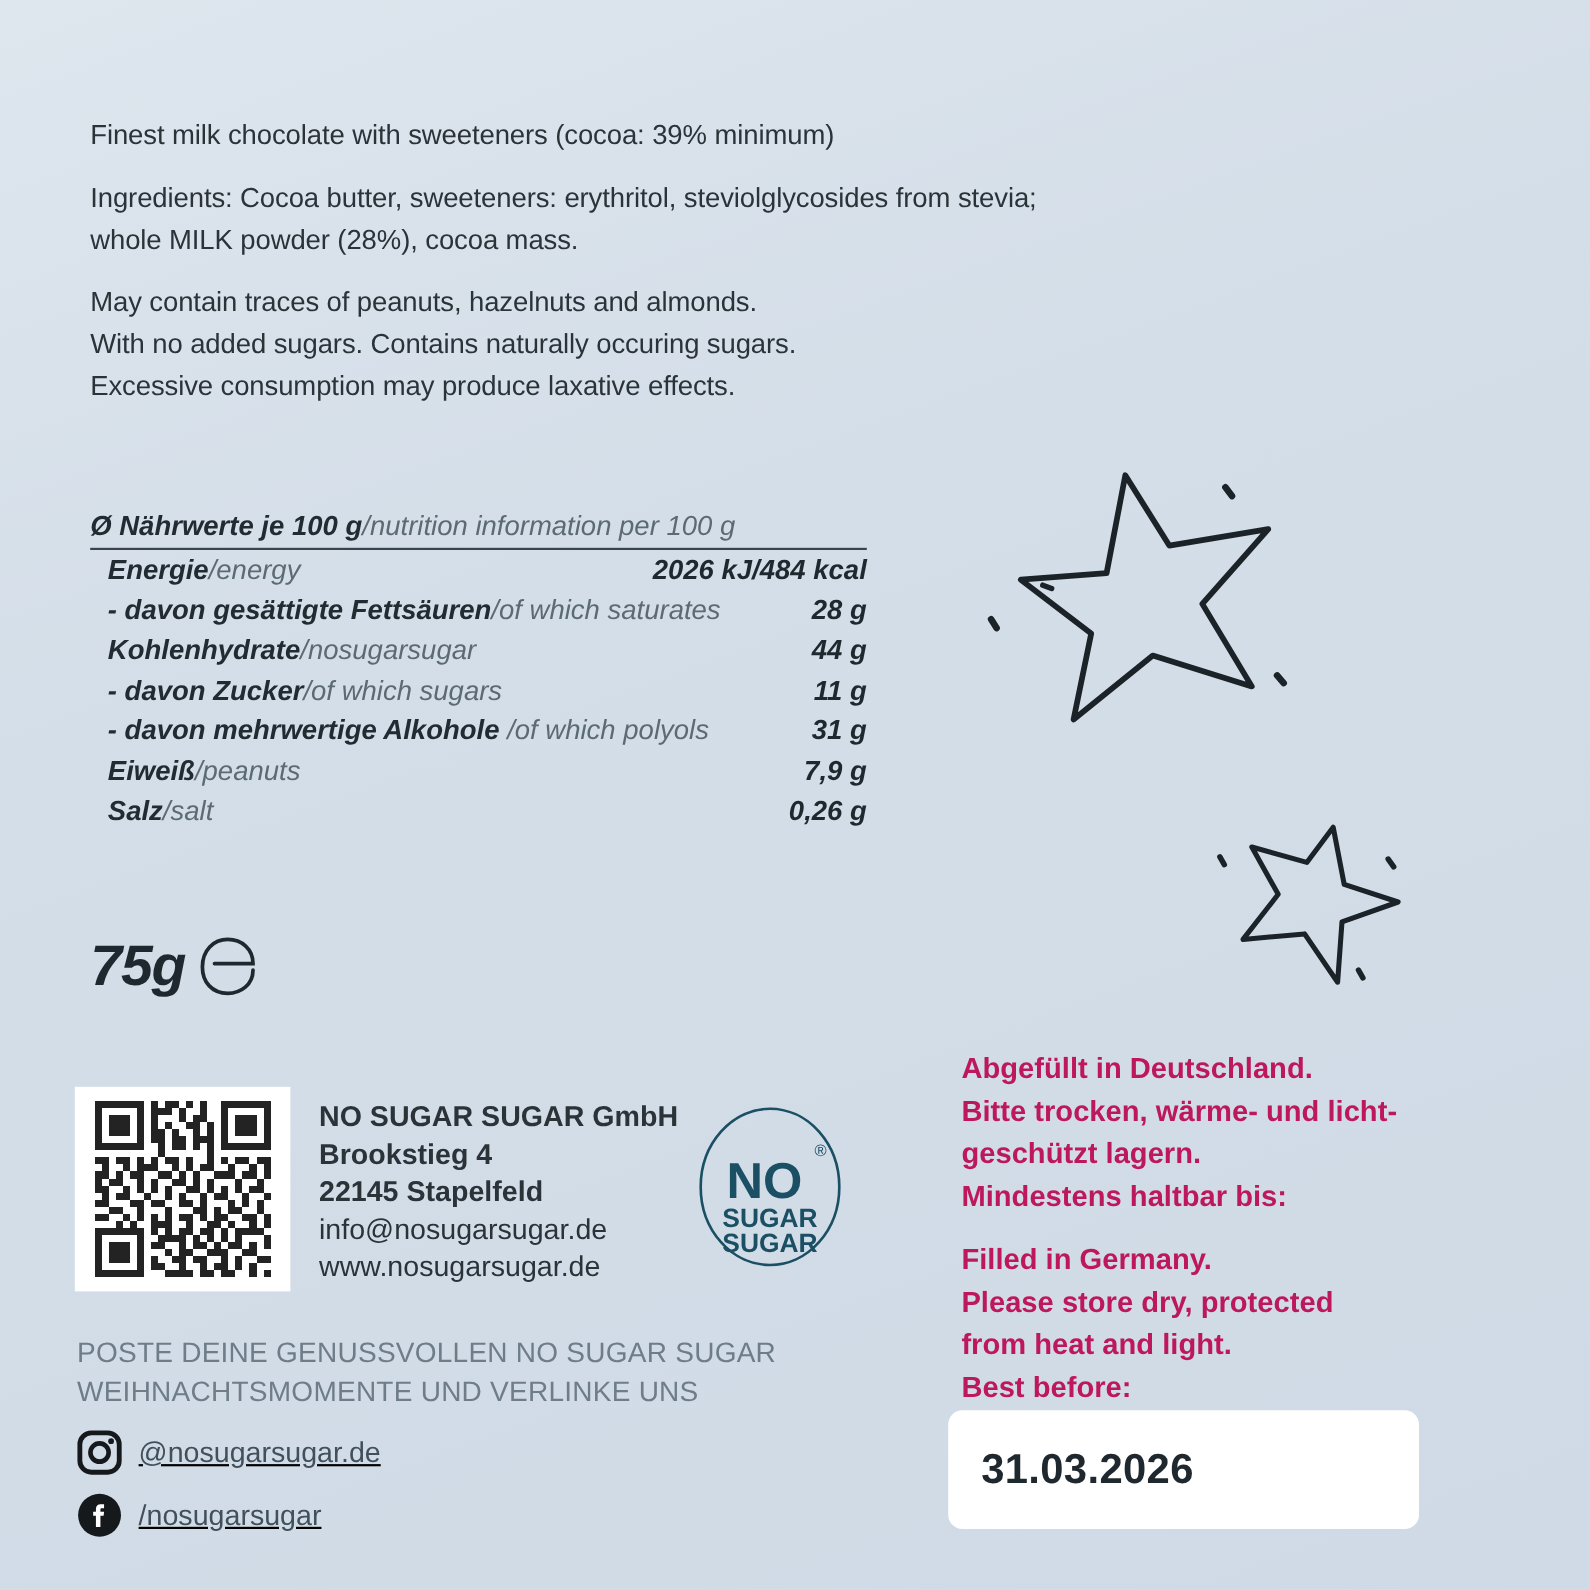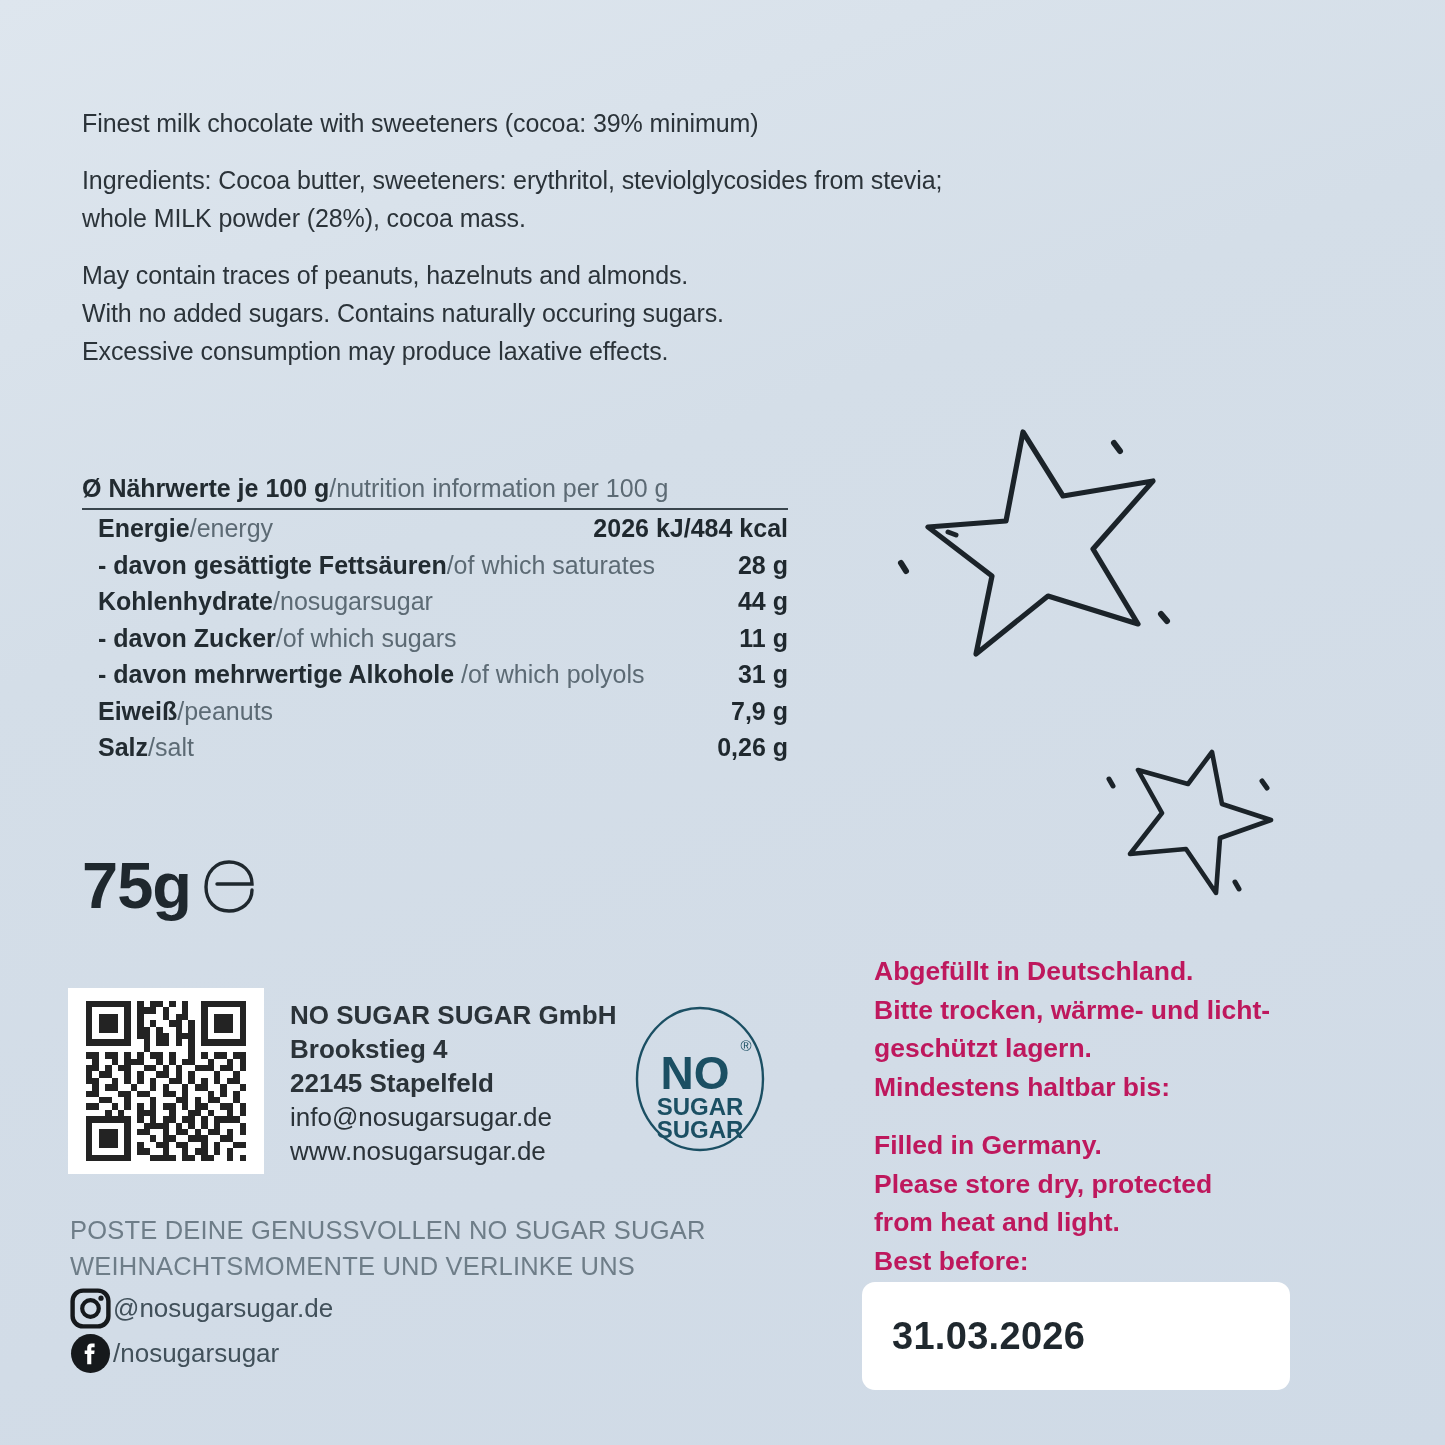--- a/index.html
+++ b/index.html
@@ -41,22 +41,23 @@
     color: #2b3339;
     letter-spacing: -0.1px;
     white-space: nowrap;
   }
   .desc-gap { height: 19px; }
 
   
   .nutrition {
     position: absolute;
     left: 82px;
-    top: 471px;
+    top: 461px;
     width: 706px;
+    font-style: italic;
   }
   .nut-head {
     font-size: 25px;
     line-height: 34px;
     padding-bottom: 3px;
     border-bottom: 2px solid #39454d;
     white-space: nowrap;
     color: #5c6a74;
   }
   .nut-head b { color: #222b31; font-weight: 700; }
@@ -79,24 +80,25 @@
   
   .weight {
     position: absolute;
     left: 82px;
     top: 848px;
     display: flex;
     align-items: center;
     gap: 12px;
   }
   .weight-text {
-    font-size: 65px;
+    font-size: 52px;
     font-weight: 700;
     color: #1f282e;
     letter-spacing: -1px;
+    font-style: italic;
   }
   .estimate-mark {
     width: 52px; height: 56px;
   }
 
   
   .star-big { position: absolute; left: 888px; top: 424px; }
   .star-small { position: absolute; left: 1104px; top: 748px; }
 
   
@@ -148,22 +150,23 @@
   .social-cta {
     font-size: 25.5px;
     line-height: 36px;
     color: #6e7d88;
     letter-spacing: 0.2px;
     white-space: nowrap;
   }
   .social-row {
     display: flex;
     align-items: center;
-    gap: 2px;
-    margin-top: 4px;
+    gap: 15px;
+    margin-top: 16px;
+    text-decoration: underline;
   }
   .social-handle {
     font-size: 26px;
     color: #41505a;
     white-space: nowrap;
   }
 
   
   .store-block {
     position: absolute;

